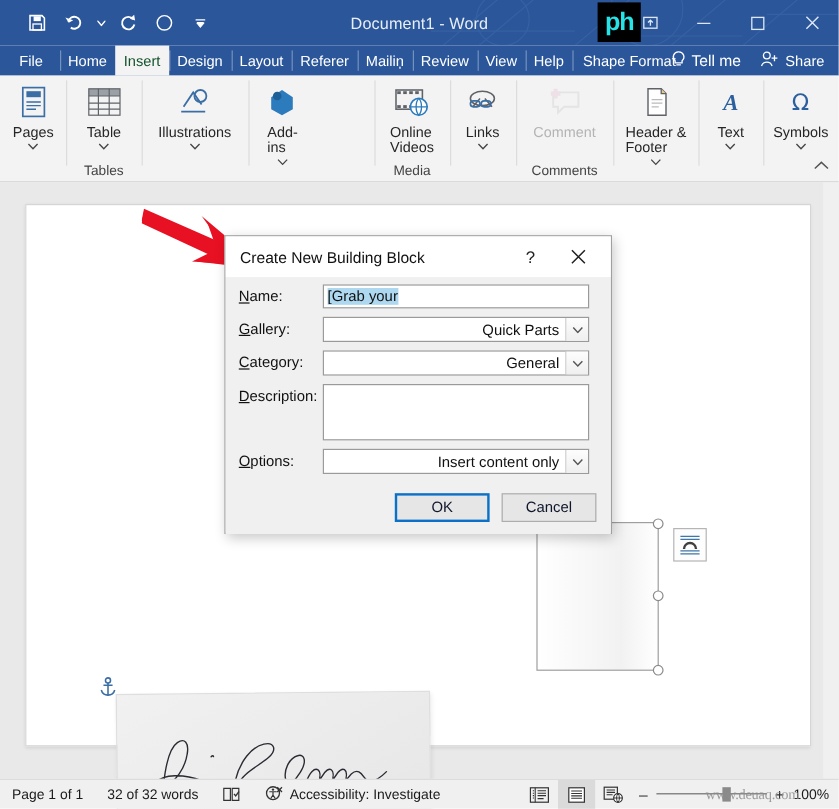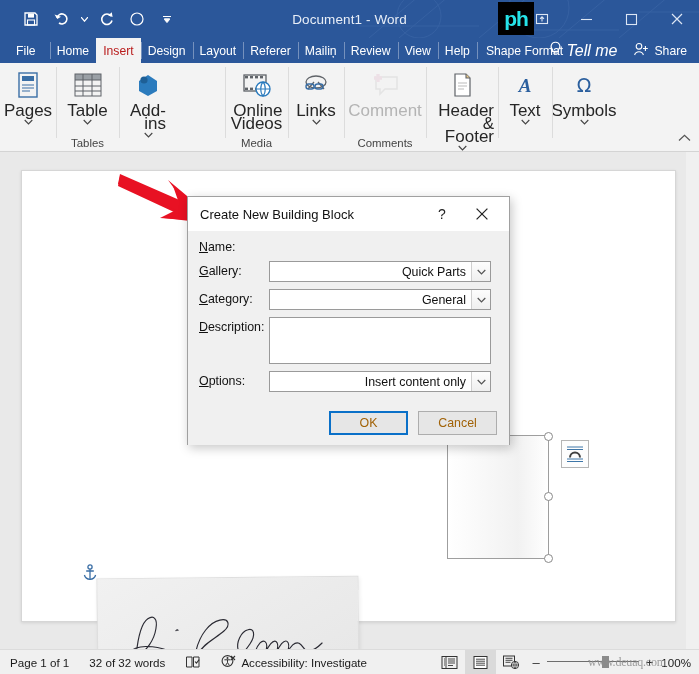--- a/index.html
+++ b/index.html
@@ -55,30 +55,30 @@
   .tabs { display: flex; align-items: stretch; height: 25px; }
   .tab {
     display: flex; align-items: center; justify-content: center;
     color: #fff; font-size: 12.2px; height: 25px; padding: 0 7px;
     white-space: nowrap; position: relative;
   }
   .tab + .tab::before {
     content: ""; position: absolute; left: 0; top: 4px; bottom: 4px; width: 1px;
     background: rgba(255,255,255,.35);
   }
-  .tab.active { background: #f3f3f3; color: #b91c1c; }
+  .tab.active { background: #f3f3f3; color: #14532d; }
   .tab.active::before { display: none; }
   .tab.first { padding: 0 14px 0 16px; }
   .tab.wide { padding: 0 9px; }
   .tabstrip-right {
     position: absolute; right: 0; top: 0; height: 25px; display: flex; align-items: center;
   }
   .tellme {
-    display: flex; align-items: center; gap: 4px; color: #fff; font-size: 16px;
-    padding: 0 10px; height: 25px; font-style: italic;
+    display: flex; align-items: center; gap: 4px; color: #fff; font-size: 13px;
+    padding: 0 10px; height: 25px;
   }
   .share {
     display: flex; align-items: center; gap: 5px; color: #fff; font-size: 12.2px;
     padding: 0 12px 0 6px; height: 25px;
   }
 
   
   .ribbon {
     position: absolute; left: 0; top: 63px; width: 699px; height: 89px;
     background: #f3f3f3; border-bottom: 1px solid #d4d4d4;
@@ -93,21 +93,21 @@
   }
   .ritem {
     display: flex; flex-direction: column; align-items: center; width: 100%;
     padding: 0 4px;
   }
   .ricon {
     width: 34px; height: 34px; display: flex; align-items: center; justify-content: center;
     margin-bottom: 2px;
   }
   .rlabel {
-    font-size: 17px; color: #262626; text-align: right; line-height: 13px;
+    font-size: 12px; color: #262626; text-align: left; line-height: 13px;
     white-space: pre-line;
   }
   .rlabel.dim { color: #b4b4b4; }
   .rcaret { font-size: 9px; color: #444; line-height: 8px; margin-top: 1px; }
   .rgroup-name {
     position: absolute; bottom: 3px; left: 0; width: 100%; text-align: center;
     font-size: 11.4px; color: #444;
   }
   .ribbon-collapse {
     position: absolute; right: 8px; bottom: 6px; font-size: 12px; color: #555;
@@ -202,21 +202,21 @@
     background: linear-gradient(#fdfdfd,#efefef); border-left: 1px solid #cfcfcf;
     display: flex; align-items: center; justify-content: center;
   }
   .desc-box {
     width: 222px; height: 47px; background: #fff; border: 1px solid #9a9a9a;
   }
   .dlg-buttons {
     position: absolute; right: 12px; bottom: 9px; display: flex; gap: 10px;
   }
   .dbtn {
-    width: 79px; height: 24px; font-size: 12.4px; color: #a16207;
+    width: 79px; height: 24px; font-size: 12.4px; color: #0f172a;
     background: #e6e6e6; border: 1px solid #adadad;
     display: flex; align-items: center; justify-content: center;
   }
   .dbtn.default { border: 2px solid #0a70c8; background: #e6e6e6; }
 
   
   .statusbar {
     position: absolute; left: 0; top: 649px; width: 699px; height: 25px;
     background: #f0f0f0; border-top: 1px solid #dcdcdc;
     display: flex; align-items: center; font-size: 11.6px; color: #1a1a1a;
@@ -407,20 +407,35 @@
                   <path d="M2 9 H28 M2 15 H28 M2 20 H28 M10 3 V25 M19 3 V25"></path>
                 </g>
               </svg>
             </div>
             <div class="rlabel">Table</div>
             <div class="rcaret"><svg width="9" height="6" viewBox="0 0 9 6">
                 <path d="M0.7 1 L4.5 5 L8.3 1" fill="none" stroke="#444" stroke-width="1.1"></path>
               </svg></div>
           </div>
           <div class="rgroup-name">Tables</div>
+        </div>
+        <div class="rgroup" style="width: 90px;">
+          <div class="ritem">
+            <div class="ricon">
+              <svg width="30" height="28" viewBox="0 0 30 28">
+                <path d="M6 18 L14 6 L21 16" fill="none" stroke="#3a6ea5" stroke-width="1.5"></path>
+                <circle cx="20" cy="9" r="5" fill="none" stroke="#3a6ea5" stroke-width="1.5"></circle>
+                <path d="M4 22 H24" stroke="#3a6ea5" stroke-width="1.5"></path>
+              </svg>
+            </div>
+            <div class="rlabel">Illustrations</div>
+            <div class="rcaret"><svg width="9" height="6" viewBox="0 0 9 6">
+                <path d="M0.7 1 L4.5 5 L8.3 1" fill="none" stroke="#444" stroke-width="1.1"></path>
+              </svg></div>
+          </div>
         </div>
         <div class="rgroup" style="width: 58px;">
           <div class="ritem">
             <div class="ricon">
               <svg width="30" height="28" viewBox="0 0 30 28">
                 <path d="M15 4 L24 10 V20 L15 25 L6 20 V10Z" fill="#2b7bbd"></path>
                 <circle cx="11" cy="9" r="3.6" fill="#1e5f96"></circle>
               </svg>
             </div>
             <div class="rlabel">Add-
@@ -581,20 +596,23 @@
       <div class="dlg-help">?</div>
       <div class="dlg-close">
         <svg width="14" height="14" viewBox="0 0 14 14">
             <path d="M1.6 1.6 L12.4 12.4 M12.4 1.6 L1.6 12.4" stroke="#222" stroke-width="1.25"></path>
           </svg>
       </div>
     </div>
     <div class="dlg-body" id="dialog-fields-host">
         <div class="frow">
           <div class="flabel"><u>N</u>ame:</div>
+          <div class="fctrl">
+            <div class="tbox"><span class="sel">[Grab your</span></div>
+          </div>
         </div>
         <div class="frow">
           <div class="flabel"><u>G</u>allery:</div>
           <div class="fctrl">
             <div class="combo"><span>Quick Parts</span><span class="combo-arrow">
                 <svg width="9" height="6" viewBox="0 0 9 6">
                   <path d="M0.7 1 L4.5 5 L8.3 1" fill="none" stroke="#555" stroke-width="1.2"></path>
                 </svg>
               </span></div>
           </div>

